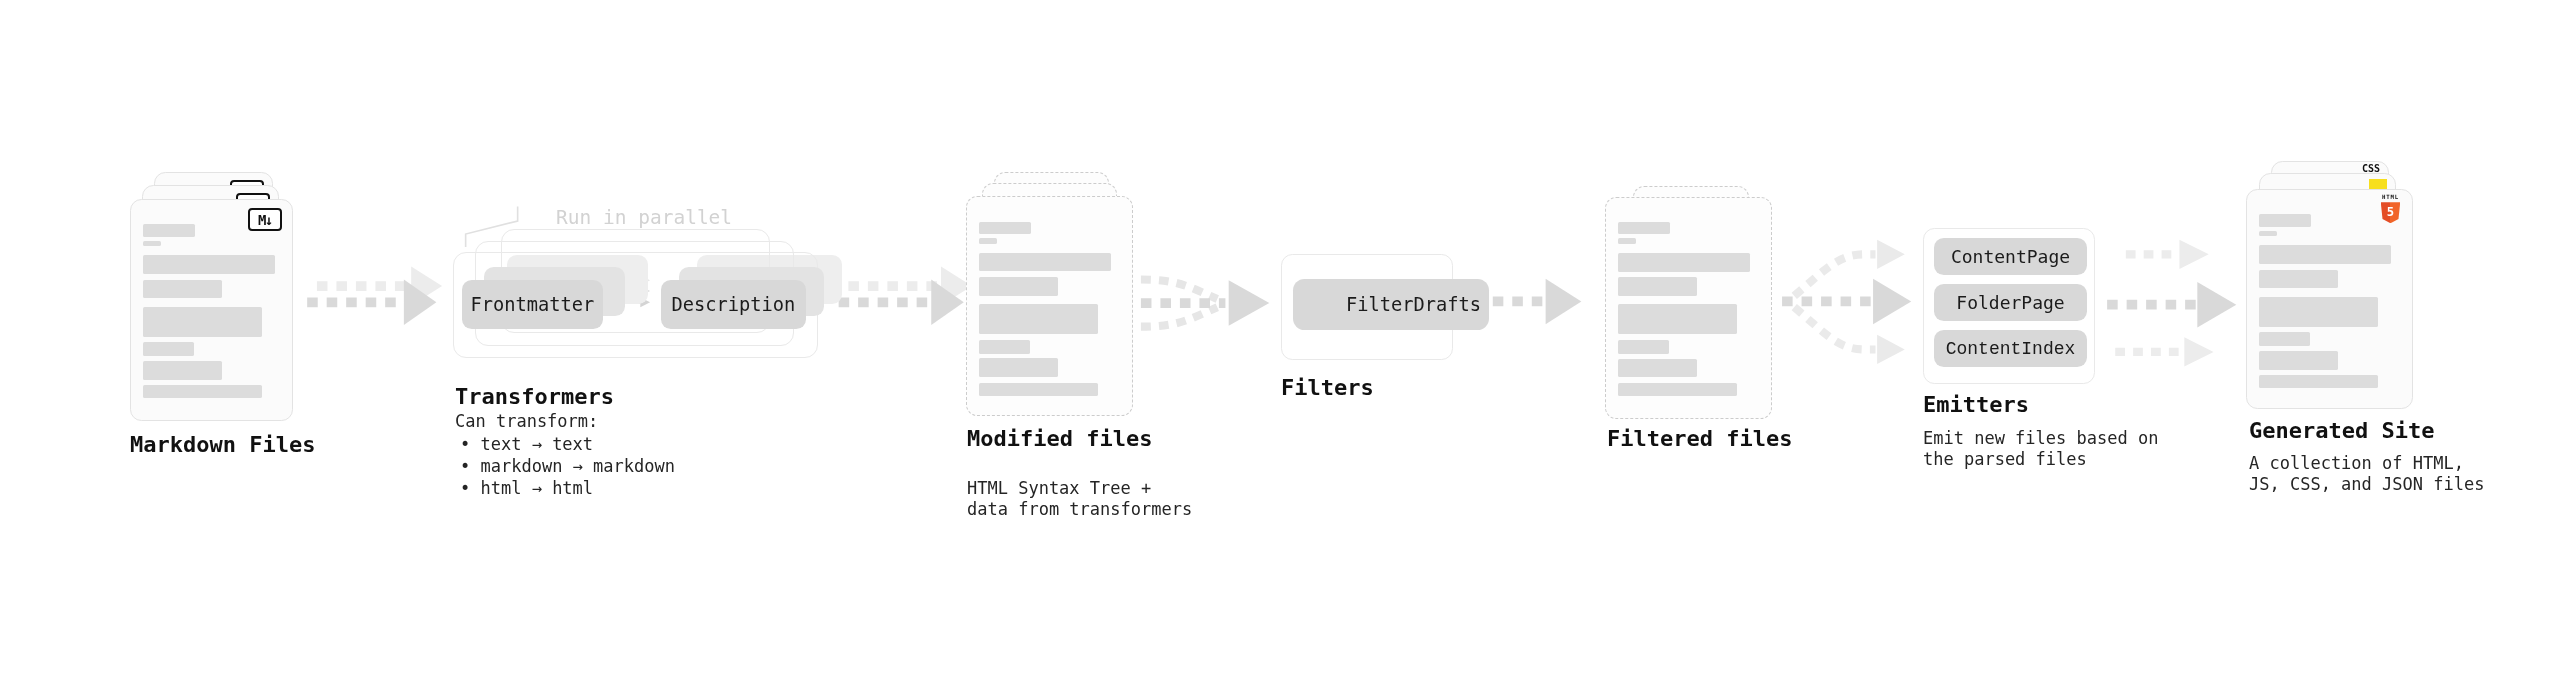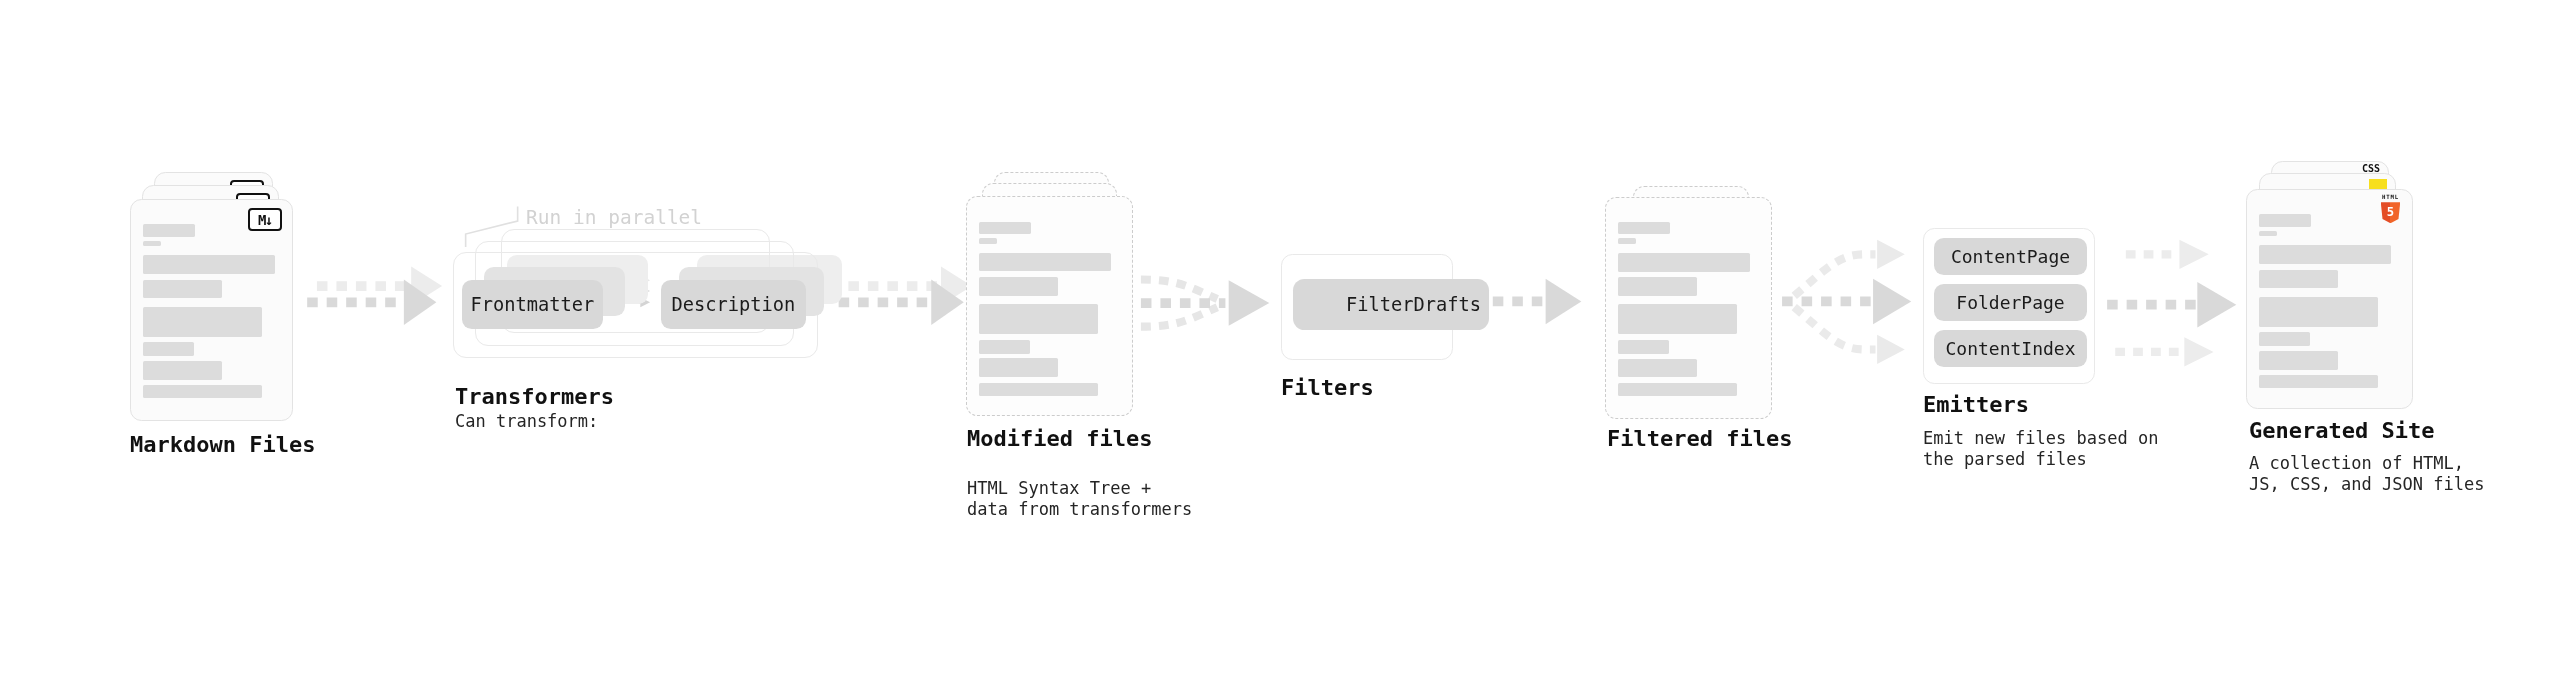--- a/index.html
+++ b/index.html
@@ -130,35 +130,40 @@
           <div class="bar" style="width: 79px; height: 18.7px; margin-top: 5.7px;"></div>
           <div class="bar" style="width: 119px; height: 30px; margin-top: 8.1px;"></div>
           <div class="bar" style="width: 51px; height: 14px; margin-top: 5.7px;"></div>
           <div class="bar" style="width: 79px; height: 18.7px; margin-top: 4.9px;"></div>
           <div class="bar" style="width: 119px; height: 13px; margin-top: 5.7px;"></div>
         </div>
     </div>
   </div>
   <div class="title" style="left:130px;top:432px;">Markdown Files</div>
 
-  <div class="annotation" style="left:526px;top:206px;">Run in parallel</div>
+  <div class="annotation" style="left:556px;top:206px;">Run in parallel</div>
   <div class="outline-box" style="left:501px;top:229px;width:269px;height:104px;"></div>
   <div class="outline-box" style="left:475px;top:241px;width:319px;height:105px;"></div>
   <div class="outline-box" style="left:453px;top:252px;width:365px;height:106px;"></div>
 
   <div class="node-btn ghost2" style="left:507px;top:255px;width:141px;height:49px;"></div>
   <div class="node-btn ghost1" style="left:484px;top:267px;width:141px;height:49px;"></div>
   <div class="node-btn" style="left:462px;top:280px;width:141px;height:49px;text-align:center;">Frontmatter</div>
 
   <div class="node-btn ghost2" style="left:697px;top:255px;width:145px;height:49px;"></div>
   <div class="node-btn ghost1" style="left:679px;top:267px;width:145px;height:49px;"></div>
   <div class="node-btn" style="left:661px;top:280px;width:145px;height:49px;">Description</div>
 
   <div class="title" style="left:455px;top:384px;">Transformers</div>
   <div class="caption" style="left:455px;top:411px;">Can transform:</div>
+  <div class="bullets" style="left:460px;top:433px;">
+    <div class="bullet-line"><span>text → text</span></div>
+    <div class="bullet-line"><span>markdown → markdown</span></div>
+    <div class="bullet-line"><span>html → html</span></div>
+  </div>
 
   <div class="stack" style="left:964px;top:172px;width:172px;height:252px;">
     <div class="card dashed" style="left:30px;top:0;width:115px;height:73px;"></div>
     <div class="card dashed" style="left:18px;top:10.6px;width:135px;height:73px;"></div>
     <div class="card dashed" style="left:1.6px;top:24.4px;width:167px;height:220px;">
       <div class="bars">
           <div class="bar" style="width: 52px; height: 12.2px; margin-top: 24.4px;"></div>
           <div class="bar" style="width: 18.7px; height: 5.7px; margin-top: 4.1px;"></div>
           <div class="bar" style="width: 132px; height: 18.7px; margin-top: 9px;"></div>
           <div class="bar" style="width: 79px; height: 18.7px; margin-top: 5.7px;"></div>
@@ -190,21 +195,21 @@
           <div class="bar" style="width: 79px; height: 18.7px; margin-top: 4.9px;"></div>
           <div class="bar" style="width: 119px; height: 13px; margin-top: 5.7px;"></div>
         </div>
     </div>
   </div>
   <div class="title" style="left:1607px;top:426px;">Filtered files</div>
 
   <div class="outline-box" style="left:1923px;top:228px;width:172px;height:156px;border-radius:11.4px;"></div>
   <div class="node-btn small" style="left:1934px;top:238px;width:153px;height:37px;">ContentPage</div>
   <div class="node-btn small" style="left:1934px;top:284px;width:153px;height:37px;">FolderPage</div>
-  <div class="node-btn small" style="left:1934px;top:330px;width:153px;height:37px;">ContentIndex</div>
+  <div class="node-btn small" style="left:1934px;top:330px;width:153px;height:37px;font-family:Liberation Mono, monospace;">ContentIndex</div>
   <div class="title" style="left:1923px;top:392px;">Emitters</div>
   <div class="caption" style="left:1923px;top:428px;">Emit new files based on
 the parsed files</div>
 
   <div class="stack" style="left:2244px;top:161px;width:172px;height:252px;">
     <div class="card" style="left:27px;top:0;width:118px;height:73px;">
       <div class="css-icon">
         <span class="css-txt">CSS</span>
         <div class="css-bar"></div>
       </div>

